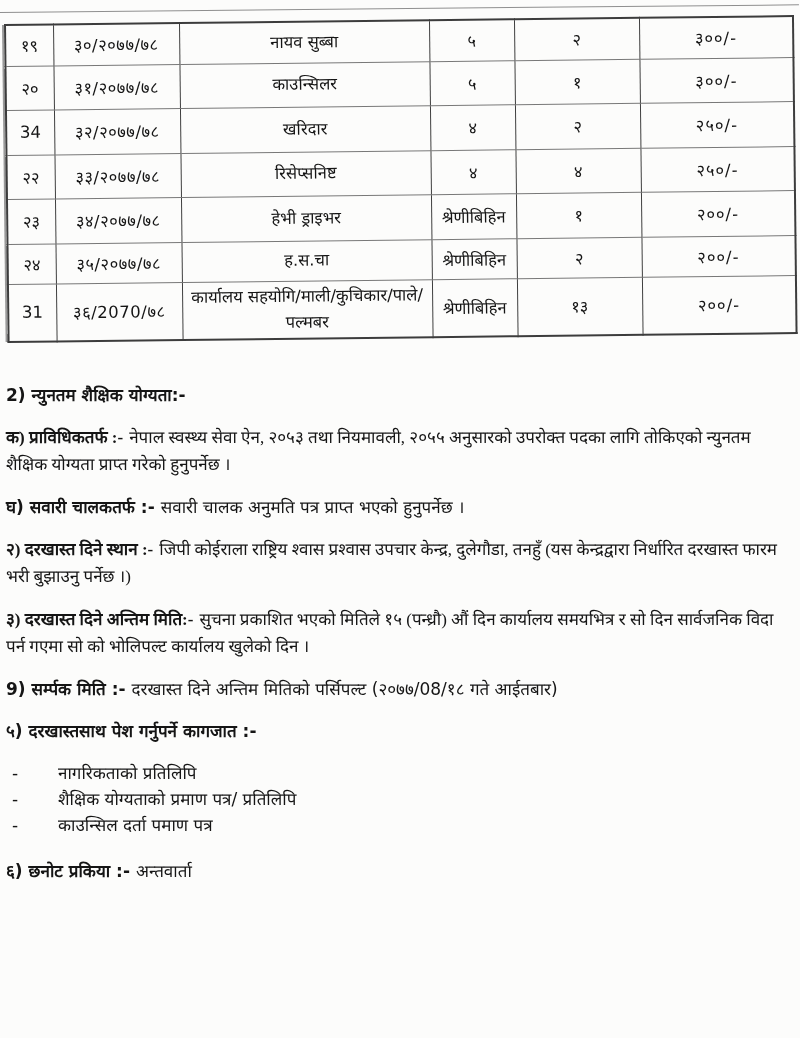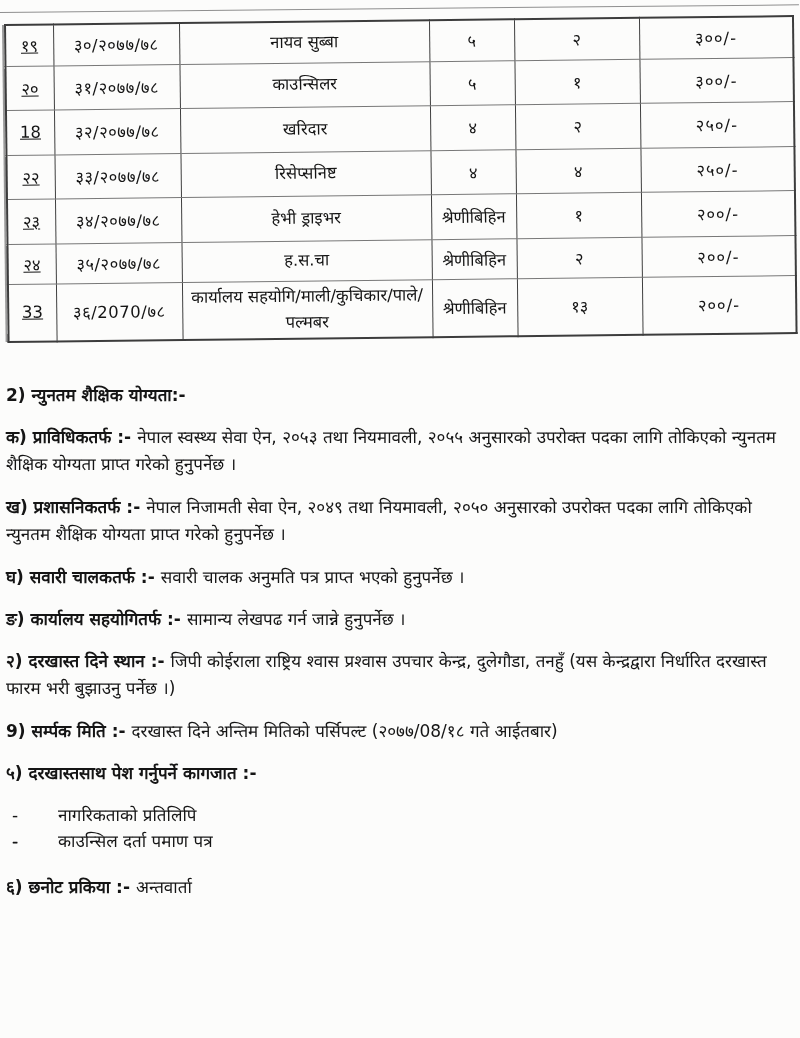--- a/index.html
+++ b/index.html
@@ -27,32 +27,32 @@
     border-right:1.7px solid #3f3f3f;
     border-top:1.4px solid #787878;
     border-bottom:1.4px solid #787878;
     vertical-align:middle;
     text-align:center;
     font-size:16.5px;
     padding:2px 4px;
     overflow:hidden;
   }
   table.notice{border:2px solid #3c3c3c;box-shadow:-3px 0 0 -1px #9a9a9a;}
-  td.c-sn{font-size:17px;text-decoration:underline;}
+  td.c-sn{font-size:17px;}
   td.c-adv{font-size:15.5px;letter-spacing:0.5px;}
   td.c-post{text-align:left;padding-left:10px;font-size:17.5px;line-height:26px;}
   td.c-level{font-size:16px;}
   td.c-fee{font-size:16px;letter-spacing:1px;}
   .content{
     position:absolute;top:382px;left:6px;width:782px;
     font-size:17px;line-height:27px;
   }
   .sec{margin:0 0 15px 0;}
   .sec .lead{font-weight:700;margin-right:6px;}
-  .sec.two{margin-bottom:16px;}
+  .sec.two{margin-bottom:16px;font-family:Liberation Serif, serif;}
   .docs{margin:0 0 15px 0;}
   .doc-item{position:relative;padding-left:52px;line-height:26px;}
   .doc-item .dash{position:absolute;left:6px;top:0;}
   .mt-big{margin-top:20px;}
 </style>
 </head>
 <body>
 
 <div class="page">
 
@@ -79,21 +79,21 @@
         </tr>
         <tr style="height:44px">
           <td class="c-sn">२०</td>
           <td class="c-adv">३१/२०७७/७८</td>
           <td class="c-post">काउन्सिलर</td>
           <td class="c-level">५</td>
           <td class="c-count">१</td>
           <td class="c-fee">३००/-</td>
         </tr>
         <tr style="height:45px">
-          <td class="c-sn">18</td>
+          <td class="c-sn">34</td>
           <td class="c-adv">३२/२०७७/७८</td>
           <td class="c-post">खरिदार</td>
           <td class="c-level">४</td>
           <td class="c-count">२</td>
           <td class="c-fee">२५०/-</td>
         </tr>
         <tr style="height:44px">
           <td class="c-sn">२२</td>
           <td class="c-adv">३३/२०७७/७८</td>
           <td class="c-post">रिसेप्सनिष्ट</td>
@@ -111,53 +111,52 @@
         </tr>
         <tr style="height:40px">
           <td class="c-sn">२४</td>
           <td class="c-adv">३५/२०७७/७८</td>
           <td class="c-post">ह.स.चा</td>
           <td class="c-level">श्रेणीबिहिन</td>
           <td class="c-count">२</td>
           <td class="c-fee">२००/-</td>
         </tr>
         <tr style="height:57px">
-          <td class="c-sn">33</td>
+          <td class="c-sn">31</td>
           <td class="c-adv">३६/2070/७८</td>
           <td class="c-post">कार्यालय सहयोगि/माली/कुचिकार/पाले/पल्मबर</td>
           <td class="c-level">श्रेणीबिहिन</td>
           <td class="c-count">१३</td>
           <td class="c-fee">२००/-</td>
         </tr>
       </tbody>
     </table>
   </div>
 
   <div class="content">
 
     <p class="sec"><span class="lead">2) न्युनतम शैक्षिक योग्यता:-</span><span></span></p>
 
     <p class="sec two"><span class="lead">क) प्राविधिकतर्फ :-</span><span>नेपाल स्वस्थ्य सेवा ऐन, २०५३ तथा नियमावली, २०५५ अनुसारको उपरोक्त पदका लागि तोकिएको न्युनतम शैक्षिक योग्यता प्राप्त गरेको हुनुपर्नेछ ।</span></p>
 
-    <p class="sec two"><span class="lead">ख) प्रशासनिकतर्फ :-</span><span>नेपाल निजामती सेवा ऐन, २०४९ तथा नियमावली, २०५० अनुसारको उपरोक्त पदका लागि तोकिएको न्युनतम शैक्षिक योग्यता प्राप्त गरेको हुनुपर्नेछ ।</span></p>
 
 
     <p class="sec"><span class="lead">घ) सवारी चालकतर्फ :-</span><span>सवारी चालक अनुमति पत्र प्राप्त भएको हुनुपर्नेछ ।</span></p>
 
-    <p class="sec"><span class="lead">ङ) कार्यालय सहयोगितर्फ :-</span><span>सामान्य लेखपढ गर्न जान्ने हुनुपर्नेछ ।</span></p>
 
     <p class="sec two"><span class="lead">२) दरखास्त दिने स्थान :-</span><span>जिपी कोईराला राष्ट्रिय श्वास प्रश्वास उपचार केन्द्र, दुलेगौडा, तनहुँ (यस केन्द्रद्वारा निर्धारित दरखास्त फारम भरी बुझाउनु पर्नेछ ।)</span></p>
 
+    <p class="sec two"><span class="lead">३) दरखास्त दिने अन्तिम मिति:-</span><span>सुचना प्रकाशित भएको मितिले १५ (पन्ध्रौ) औं दिन कार्यालय समयभित्र र सो दिन सार्वजनिक विदा पर्न गएमा सो को भोलिपल्ट कार्यालय खुलेको दिन ।</span></p>
 
     <p class="sec"><span class="lead">9) सर्म्पक मिति :-</span><span>दरखास्त दिने अन्तिम मितिको पर्सिपल्ट (२०७७/08/१८ गते आईतबार)</span></p>
 
     <p class="sec"><span class="lead">५) दरखास्तसाथ पेश गर्नुपर्ने कागजात :-</span><span></span></p>
 
     <div class="docs">
       <div class="doc-item"><span class="dash">-</span><span>नागरिकताको प्रतिलिपि</span></div>
-      <div class="doc-item"><span class="dash">-</span></div>
+      <div class="doc-item"><span class="dash">-</span><span>शैक्षिक योग्यताको प्रमाण पत्र/ प्रतिलिपि</span></div>
       <div class="doc-item"><span class="dash">-</span><span>काउन्सिल दर्ता पमाण पत्र</span></div>
     </div>
 
     <p class="sec mt-big"><span class="lead">६) छनोट प्रकिया :-</span><span>अन्तवार्ता</span></p>
 
   </div>
 </div>
 
 </body></html>

